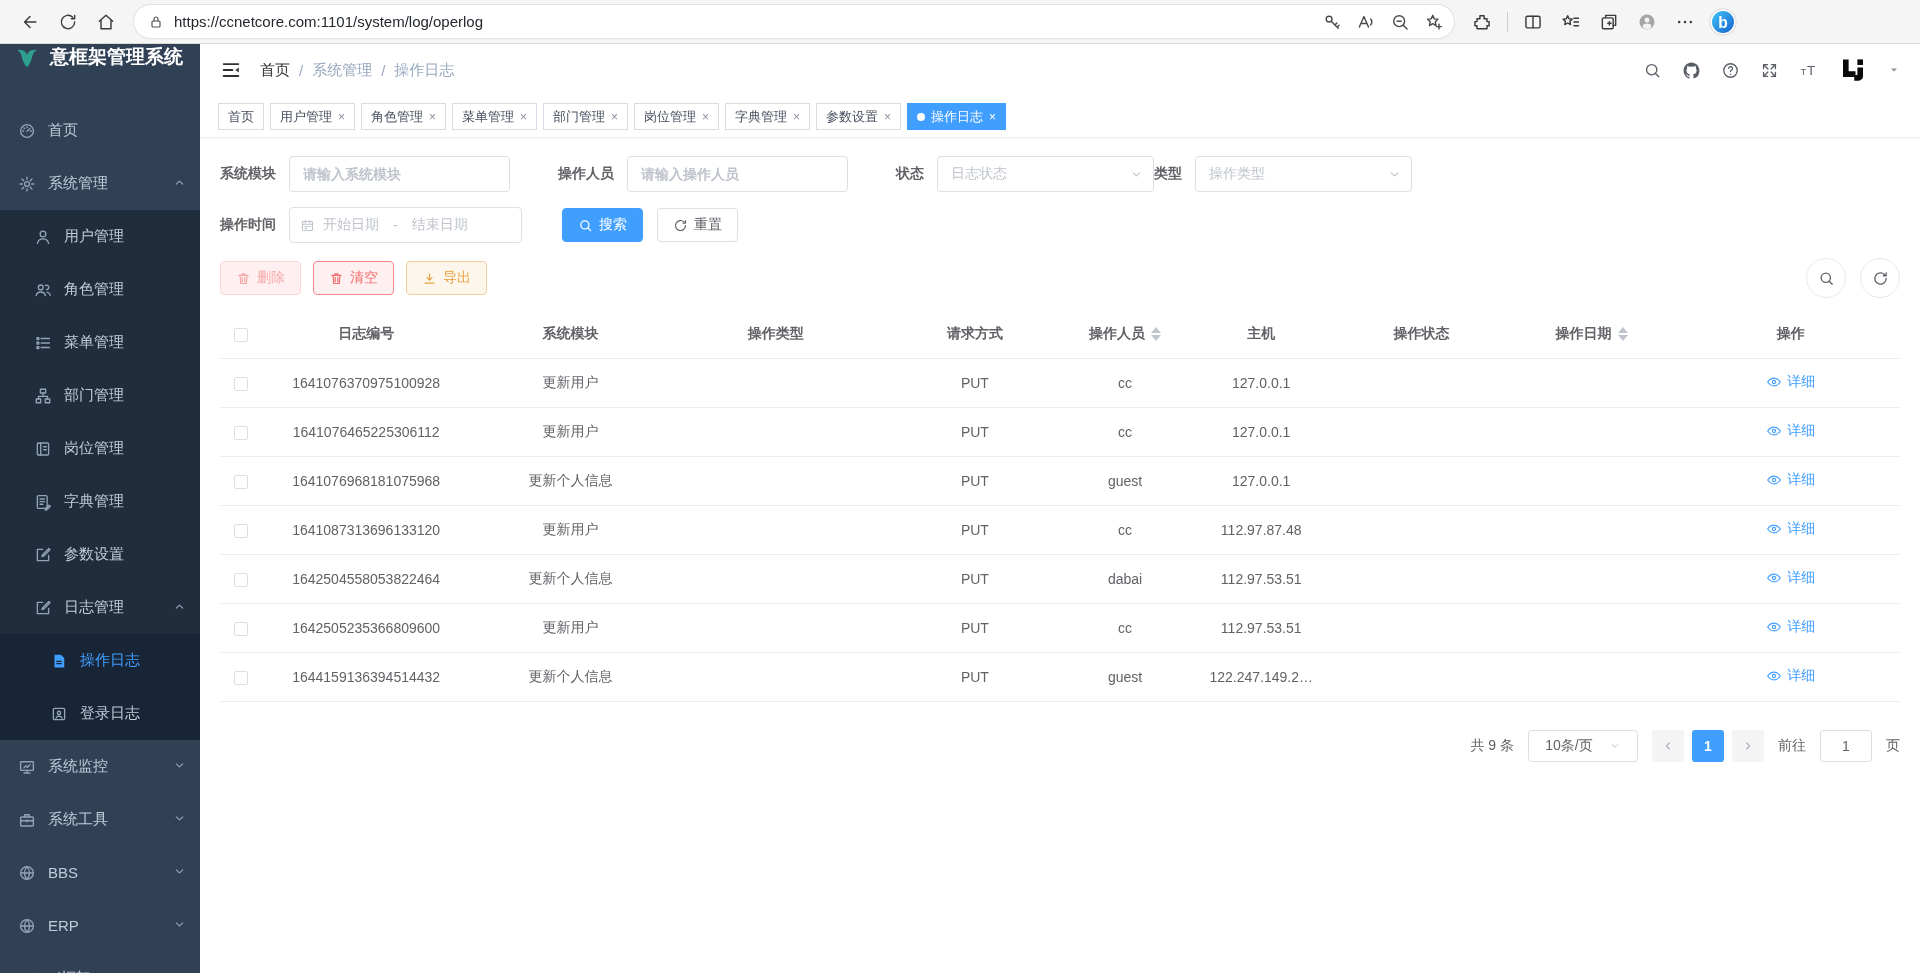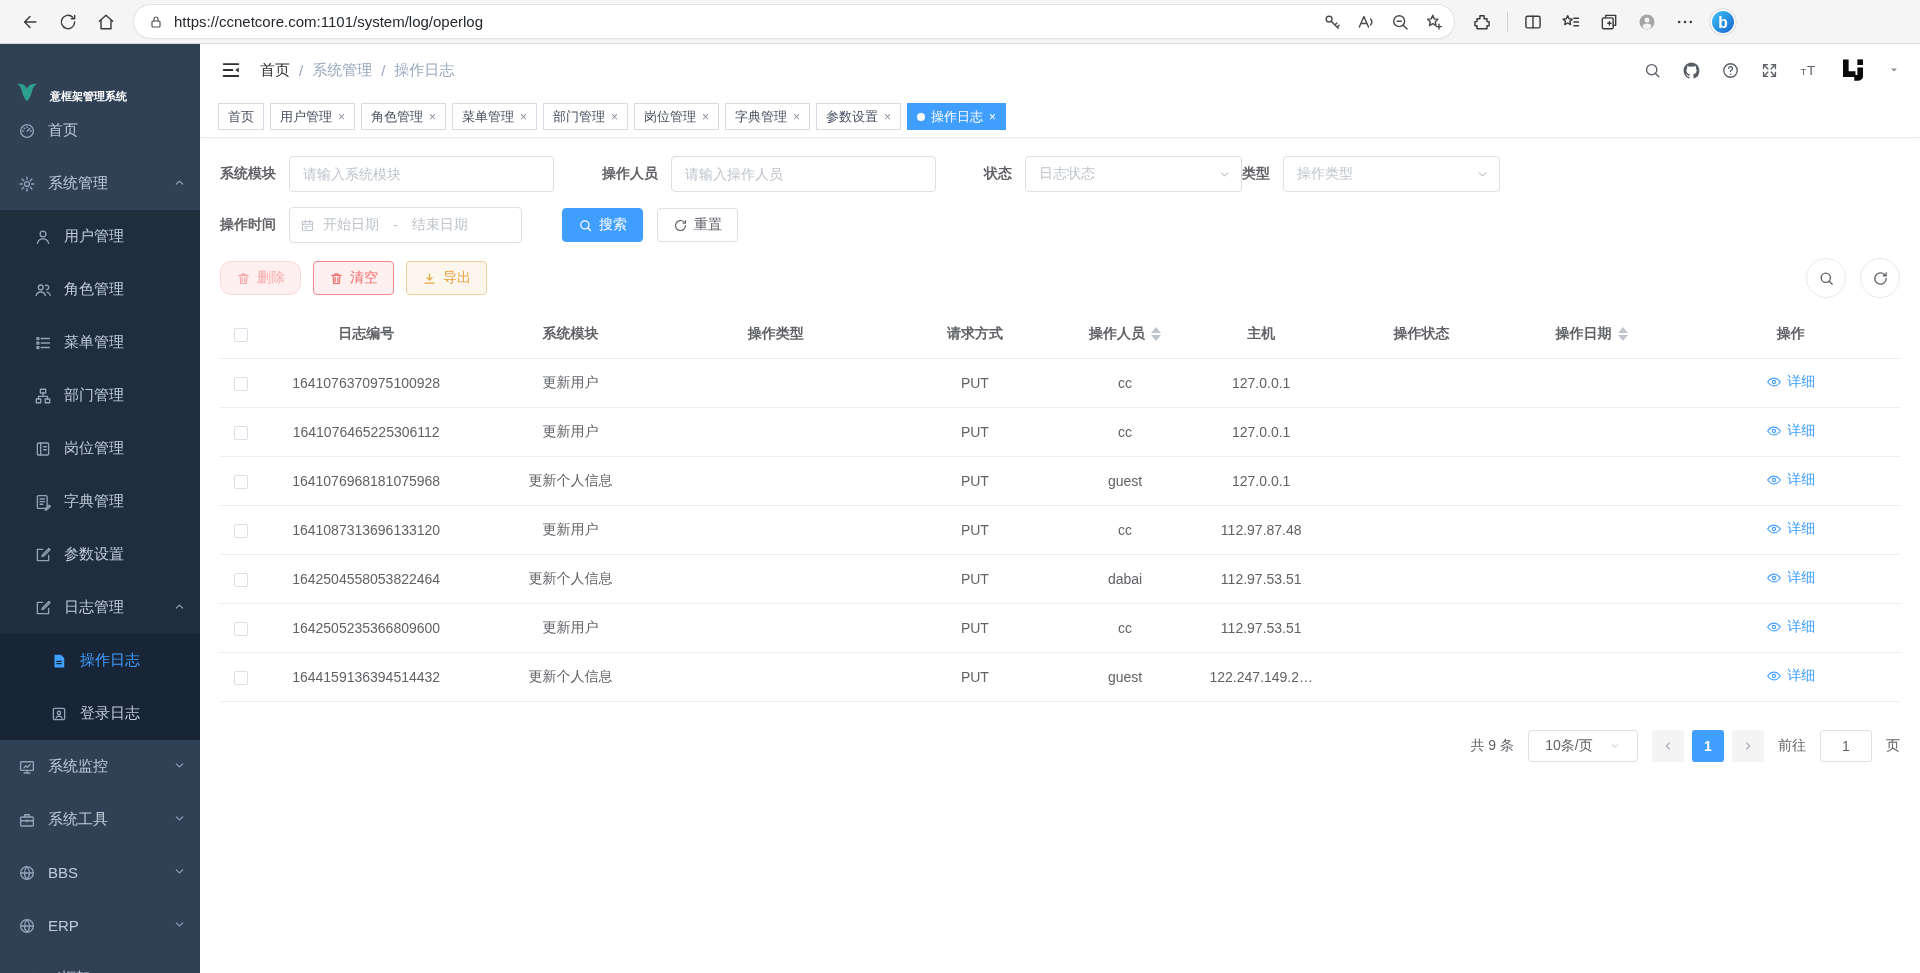--- a/index.html
+++ b/index.html
@@ -21,22 +21,22 @@
   .url-text { flex:1; font-size:15px; color:#24292f; white-space:nowrap; overflow:hidden; }
   .url-icons { display:flex; align-items:center; gap:2px; }
   .url-icons .bicon { width:32px; height:28px; color:#4a4a4a; }
   .bdivider { width:1px; height:20px; background:#cfcfcf; margin:0 5px; flex-shrink:0; }
 
   
   .shell { display:flex; height:929px; }
 
   
   .sidebar { width:200px; flex-shrink:0; background:#304156; overflow:hidden; }
-  .logo { height:60px; display:flex; align-items:flex-end; gap:10px; padding:0 14px;
-    color:#fff; font-weight:bold; font-size:11px; }
+  .logo { height:60px; display:flex; align-items:flex-start; gap:10px; padding:0 14px;
+    color:#fff; font-weight:bold; font-size:19px; }
   .logo svg { width:26px; height:26px; flex-shrink:0; }
   .side-item { height:53px; display:flex; align-items:center; gap:12px; padding:0 18px;
     font-size:15px; color:#bfcbd9; cursor:pointer; position:relative; white-space:nowrap; }
   .side-item svg { width:18px; height:18px; color:#93a3b8; flex-shrink:0; }
   .side-item.lvl2 { background:#1f2d3d; padding-left:34px; }
   .side-item.lvl3 { background:#182536; padding-left:50px; }
   .side-item.active { color:#409eff; }
   .side-item.active svg { color:#409eff; }
   .side-item .arrow { position:absolute; right:14px; }
   .side-item .arrow svg { width:13px; height:13px; color:#93a3b8; }
@@ -68,37 +68,37 @@
   .tag .dot { width:8px; height:8px; border-radius:50%; background:#fff; }
 
   
   .content { flex:1; padding:18px 20px 0; }
   .frow { display:flex; align-items:center; margin-bottom:15px; }
   .fgroup { display:flex; align-items:center; margin-right:48px; }
   .flabel { font-size:14px; font-weight:bold; color:#606266; margin-right:13px; white-space:nowrap; }
   .finput { height:36px; border:1px solid #dcdfe6; border-radius:4px; padding:0 13px;
     font-size:14px; color:#606266; outline:none; background:#fff; }
   .finput::placeholder { color:#bfc4cc; }
-  .w-input { width:265px; }
+  .w-input { width:221px;font-weight:bold; }
   .fselect { width:217px; height:36px; border:1px solid #dcdfe6; border-radius:4px;
     display:flex; align-items:center; padding:0 10px 0 13px; cursor:pointer; background:#fff; }
   .fselect .ph { flex:1; font-size:14px; color:#bfc4cc; }
   .fselect svg { width:13px; height:13px; color:#c0c4cc; }
   .fdate { width:233px; height:36px; border:1px solid #dcdfe6; border-radius:4px;
     display:flex; align-items:center; gap:8px; padding:0 10px; background:#fff; cursor:pointer; }
   .fdate svg { width:15px; height:15px; color:#c0c4cc; flex-shrink:0; }
   .fdate .ph { font-size:14px; color:#bfc4cc; }
   .fdate .sep { font-size:14px; color:#bfc4cc; margin:0 6px; }
 
   .btn { height:34px; padding:0 15px; border-radius:4px; border:1px solid #dcdfe6;
     background:#fff; color:#606266; font-size:14px; display:inline-flex; align-items:center;
     gap:6px; cursor:pointer; font-family:inherit; }
   .btn svg { width:15px; height:15px; }
   .btn-primary { background:#409eff; border-color:#409eff; color:#fff; }
-  .btn-del { background:#fef0f0; border-color:#fbd8d8; color:#f6a8a8; cursor:not-allowed;border-radius:11px; }
+  .btn-del { background:#fef0f0; border-color:#fbd8d8; color:#f6a8a8; cursor:not-allowed; }
   .btn-clear { background:#fef0f0; border-color:#f78989; color:#f56c6c; }
   .btn-export { background:#fdf6ec; border-color:#f0cf9b; color:#e6a23c; }
 
   .toolbar { display:flex; align-items:center; margin:2px 0 12px; }
   .toolbar .gap { width:12px; }
   .tool-right { margin-left:auto; display:flex; align-items:center; gap:14px; }
   .circ { width:40px; height:40px; border-radius:50%; border:1px solid #e6e9ef; background:#fff;
     display:flex; align-items:center; justify-content:center; color:#5f6368; cursor:pointer; }
   .circ svg { width:17px; height:17px; }
 

